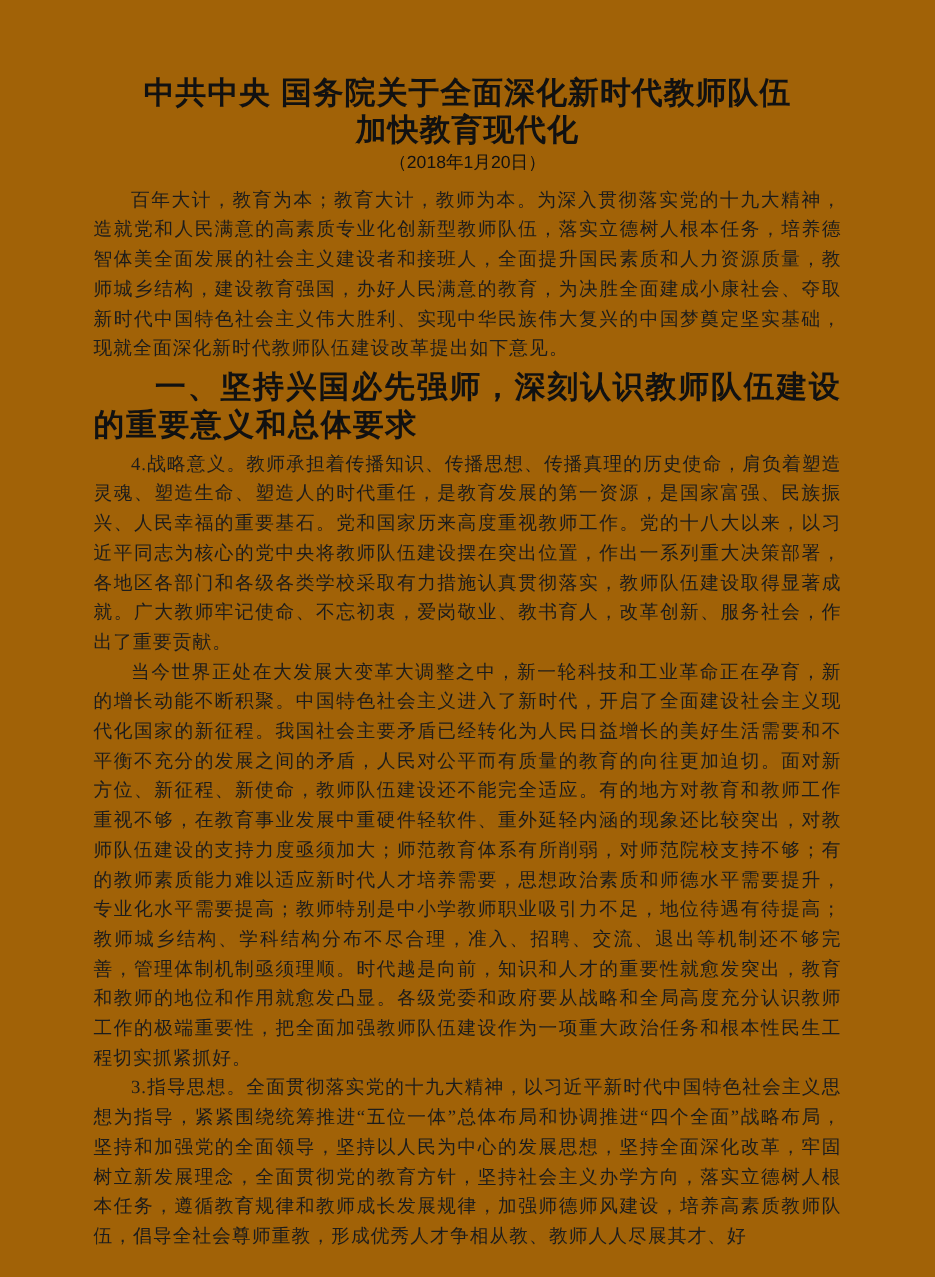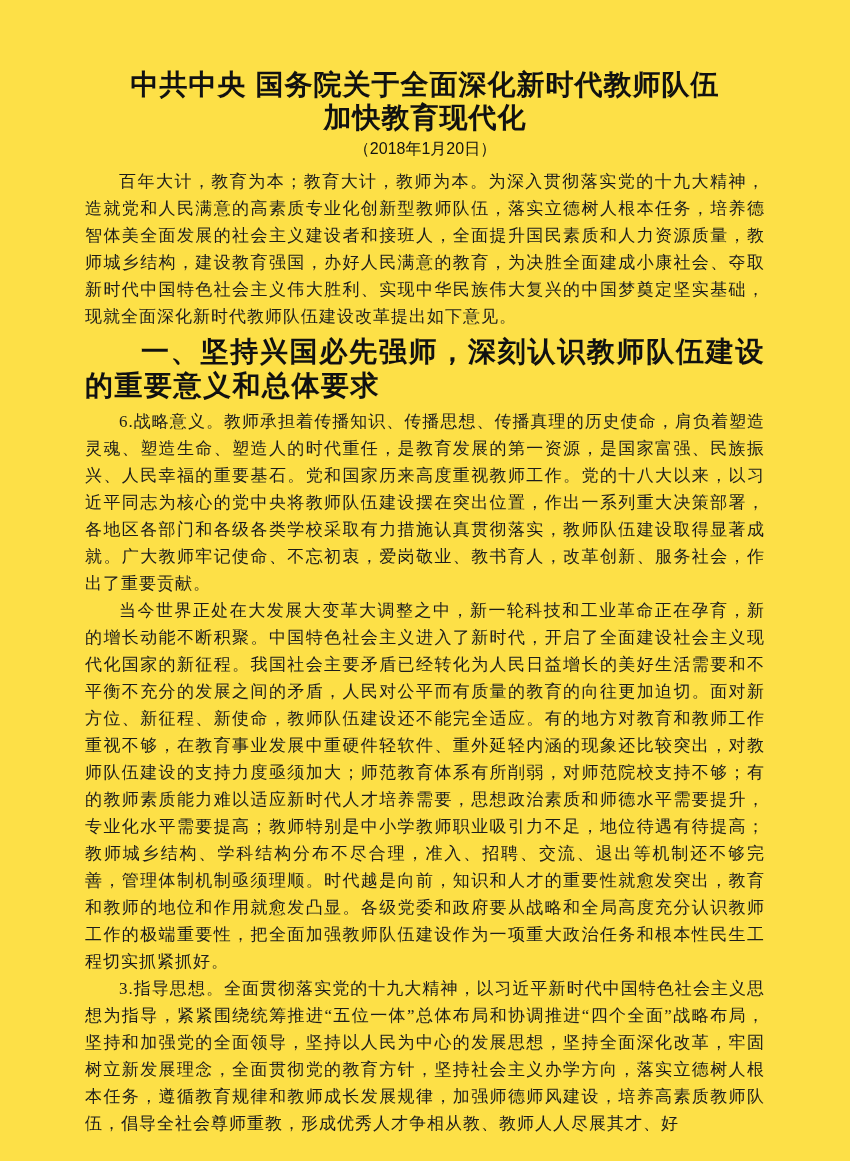--- a/index.html
+++ b/index.html
@@ -5,21 +5,21 @@
   html, body {
     margin: 0;
     padding: 0;
     background: #ffffff;
   }
   .page {
     position: relative;
     width: 850px;
     height: 1161px;
     margin: 0 auto;
-    background: #fde047;
+    background: #a16207;
     box-sizing: border-box;
     padding: 58px 85px 0 85px;
     color: #1a1a1a;
     overflow: hidden;
   }
   .title {
     margin: 10px 0 2px 0;
     text-align: center;
     font-family: "Liberation Sans", "DejaVu Sans", sans-serif;
     font-weight: bold;
@@ -63,17 +63,17 @@
 
 <div class="page">
   <h1 class="title">
     <span>中共中央 国务院关于全面深化新时代教师队伍</span><br>
     <span>加快教育现代化</span>
   </h1>
   <div class="date">（2018年1月20日）</div>
   <div class="doc-body">
       <p class="body">百年大计，教育为本；教育大计，教师为本。为深入贯彻落实党的十九大精神，造就党和人民满意的高素质专业化创新型教师队伍，落实立德树人根本任务，培养德智体美全面发展的社会主义建设者和接班人，全面提升国民素质和人力资源质量，教师城乡结构，建设教育强国，办好人民满意的教育，为决胜全面建成小康社会、夺取新时代中国特色社会主义伟大胜利、实现中华民族伟大复兴的中国梦奠定坚实基础，现就全面深化新时代教师队伍建设改革提出如下意见。</p>
       <h2 class="heading">一、坚持兴国必先强师，深刻认识教师队伍建设的重要意义和总体要求</h2>
-      <p class="body">6.战略意义。教师承担着传播知识、传播思想、传播真理的历史使命，肩负着塑造灵魂、塑造生命、塑造人的时代重任，是教育发展的第一资源，是国家富强、民族振兴、人民幸福的重要基石。党和国家历来高度重视教师工作。党的十八大以来，以习近平同志为核心的党中央将教师队伍建设摆在突出位置，作出一系列重大决策部署，各地区各部门和各级各类学校采取有力措施认真贯彻落实，教师队伍建设取得显著成就。广大教师牢记使命、不忘初衷，爱岗敬业、教书育人，改革创新、服务社会，作出了重要贡献。</p>
+      <p class="body">4.战略意义。教师承担着传播知识、传播思想、传播真理的历史使命，肩负着塑造灵魂、塑造生命、塑造人的时代重任，是教育发展的第一资源，是国家富强、民族振兴、人民幸福的重要基石。党和国家历来高度重视教师工作。党的十八大以来，以习近平同志为核心的党中央将教师队伍建设摆在突出位置，作出一系列重大决策部署，各地区各部门和各级各类学校采取有力措施认真贯彻落实，教师队伍建设取得显著成就。广大教师牢记使命、不忘初衷，爱岗敬业、教书育人，改革创新、服务社会，作出了重要贡献。</p>
       <p class="body">当今世界正处在大发展大变革大调整之中，新一轮科技和工业革命正在孕育，新的增长动能不断积聚。中国特色社会主义进入了新时代，开启了全面建设社会主义现代化国家的新征程。我国社会主要矛盾已经转化为人民日益增长的美好生活需要和不平衡不充分的发展之间的矛盾，人民对公平而有质量的教育的向往更加迫切。面对新方位、新征程、新使命，教师队伍建设还不能完全适应。有的地方对教育和教师工作重视不够，在教育事业发展中重硬件轻软件、重外延轻内涵的现象还比较突出，对教师队伍建设的支持力度亟须加大；师范教育体系有所削弱，对师范院校支持不够；有的教师素质能力难以适应新时代人才培养需要，思想政治素质和师德水平需要提升，专业化水平需要提高；教师特别是中小学教师职业吸引力不足，地位待遇有待提高；教师城乡结构、学科结构分布不尽合理，准入、招聘、交流、退出等机制还不够完善，管理体制机制亟须理顺。时代越是向前，知识和人才的重要性就愈发突出，教育和教师的地位和作用就愈发凸显。各级党委和政府要从战略和全局高度充分认识教师工作的极端重要性，把全面加强教师队伍建设作为一项重大政治任务和根本性民生工程切实抓紧抓好。</p>
       <p class="body">3.指导思想。全面贯彻落实党的十九大精神，以习近平新时代中国特色社会主义思想为指导，紧紧围绕统筹推进“五位一体”总体布局和协调推进“四个全面”战略布局，坚持和加强党的全面领导，坚持以人民为中心的发展思想，坚持全面深化改革，牢固树立新发展理念，全面贯彻党的教育方针，坚持社会主义办学方向，落实立德树人根本任务，遵循教育规律和教师成长发展规律，加强师德师风建设，培养高素质教师队伍，倡导全社会尊师重教，形成优秀人才争相从教、教师人人尽展其才、好</p>
     </div>
 </div>
 
 </body></html>

